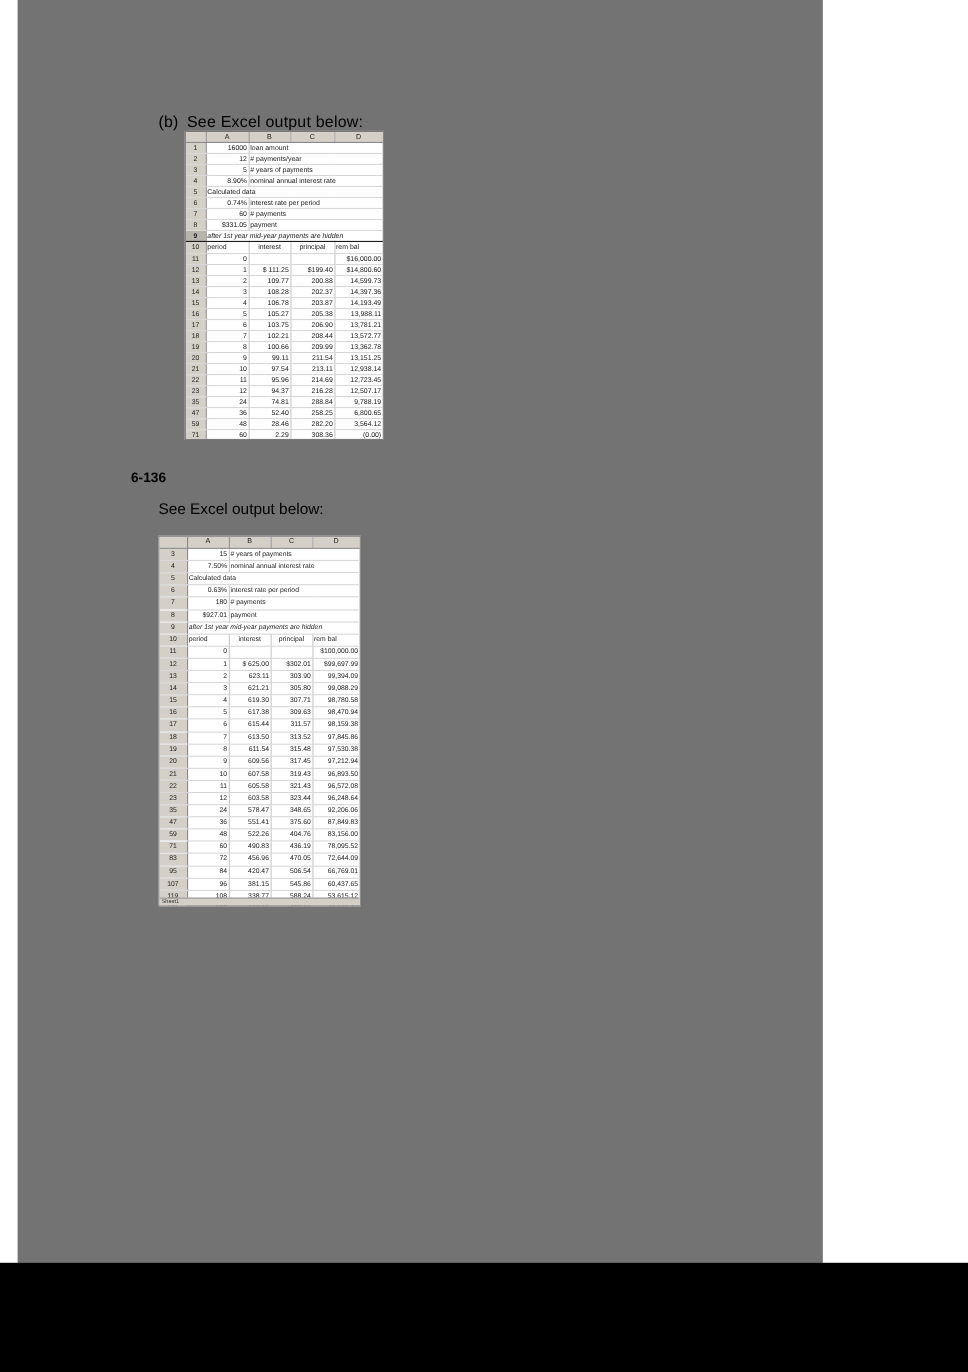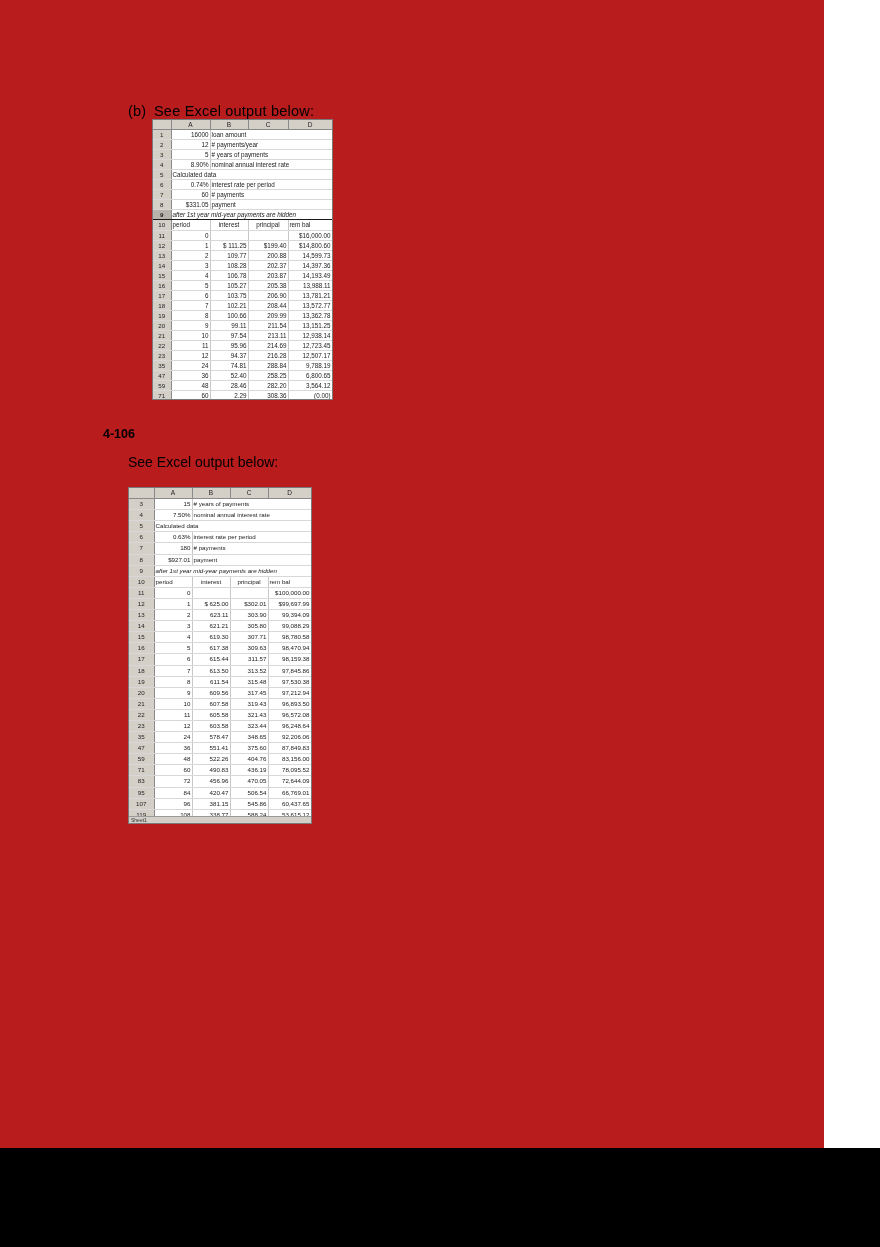--- a/index.html
+++ b/index.html
@@ -1,21 +1,21 @@
 <!DOCTYPE html>
 <html><head>
 <meta charset="utf-8">
 <style>
   html,body{margin:0;padding:0;}
   body{
     width:880px;height:1247px;background:#ffffff;
     font-family:"Liberation Sans", sans-serif;
     position:relative;overflow:hidden;
   }
-  .page{position:absolute;left:0;top:0;width:824px;height:1180px;background:#b91c1c;}
+  .page{position:absolute;left:16px;top:0;width:732px;height:1180px;background:#737373;}
   .bottom-band{position:absolute;left:0;top:1148px;width:880px;height:99px;background:#000;}
 
   .part-b{
     position:absolute;left:128px;top:103px;
     font-size:14.5px;color:#000;letter-spacing:0.2px;
   }
   .part-b .lbl{display:inline-block;width:26px;}
   .part-b .txt{display:inline-block;}
 
   .prob-num{
@@ -284,21 +284,21 @@
             <td class="rowhdr">71</td>
             <td class="num">60</td>
             <td class="num">2.29</td>
             <td class="num">308.36</td>
             <td class="num">(0.00)</td>
           </tr>
         </tbody>
     </table>
   </div>
 
-  <div class="prob-num">4-106</div>
+  <div class="prob-num">6-136</div>
   <div class="see-excel-2">See Excel output below:</div>
 
   <div class="sheet" id="sheet2">
     <table>
       <colgroup>
         <col class="c0">
           <col class="c1">
           <col class="c2">
           <col class="c3">
           <col class="c4">

